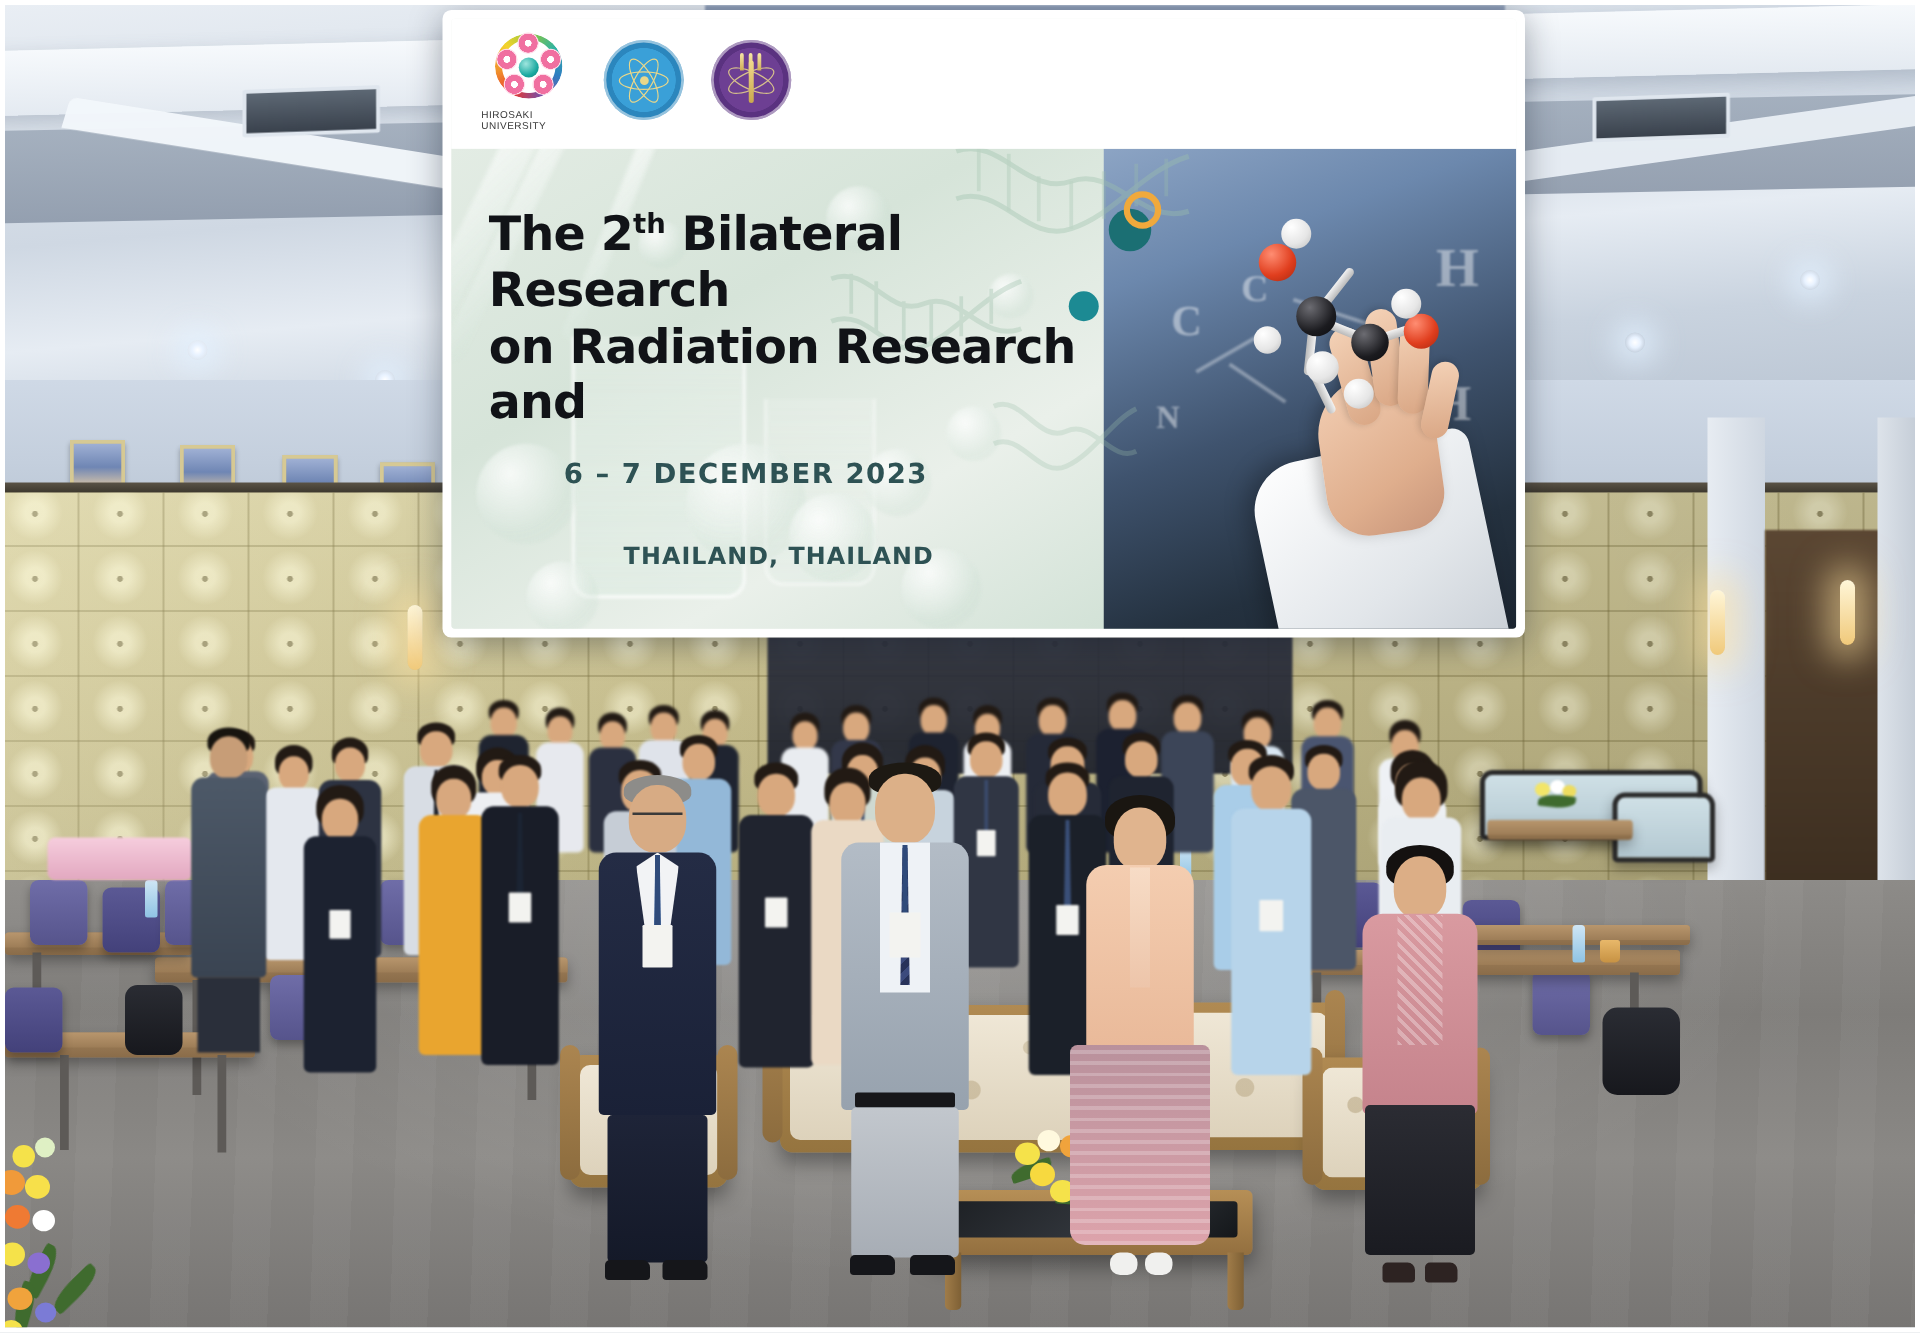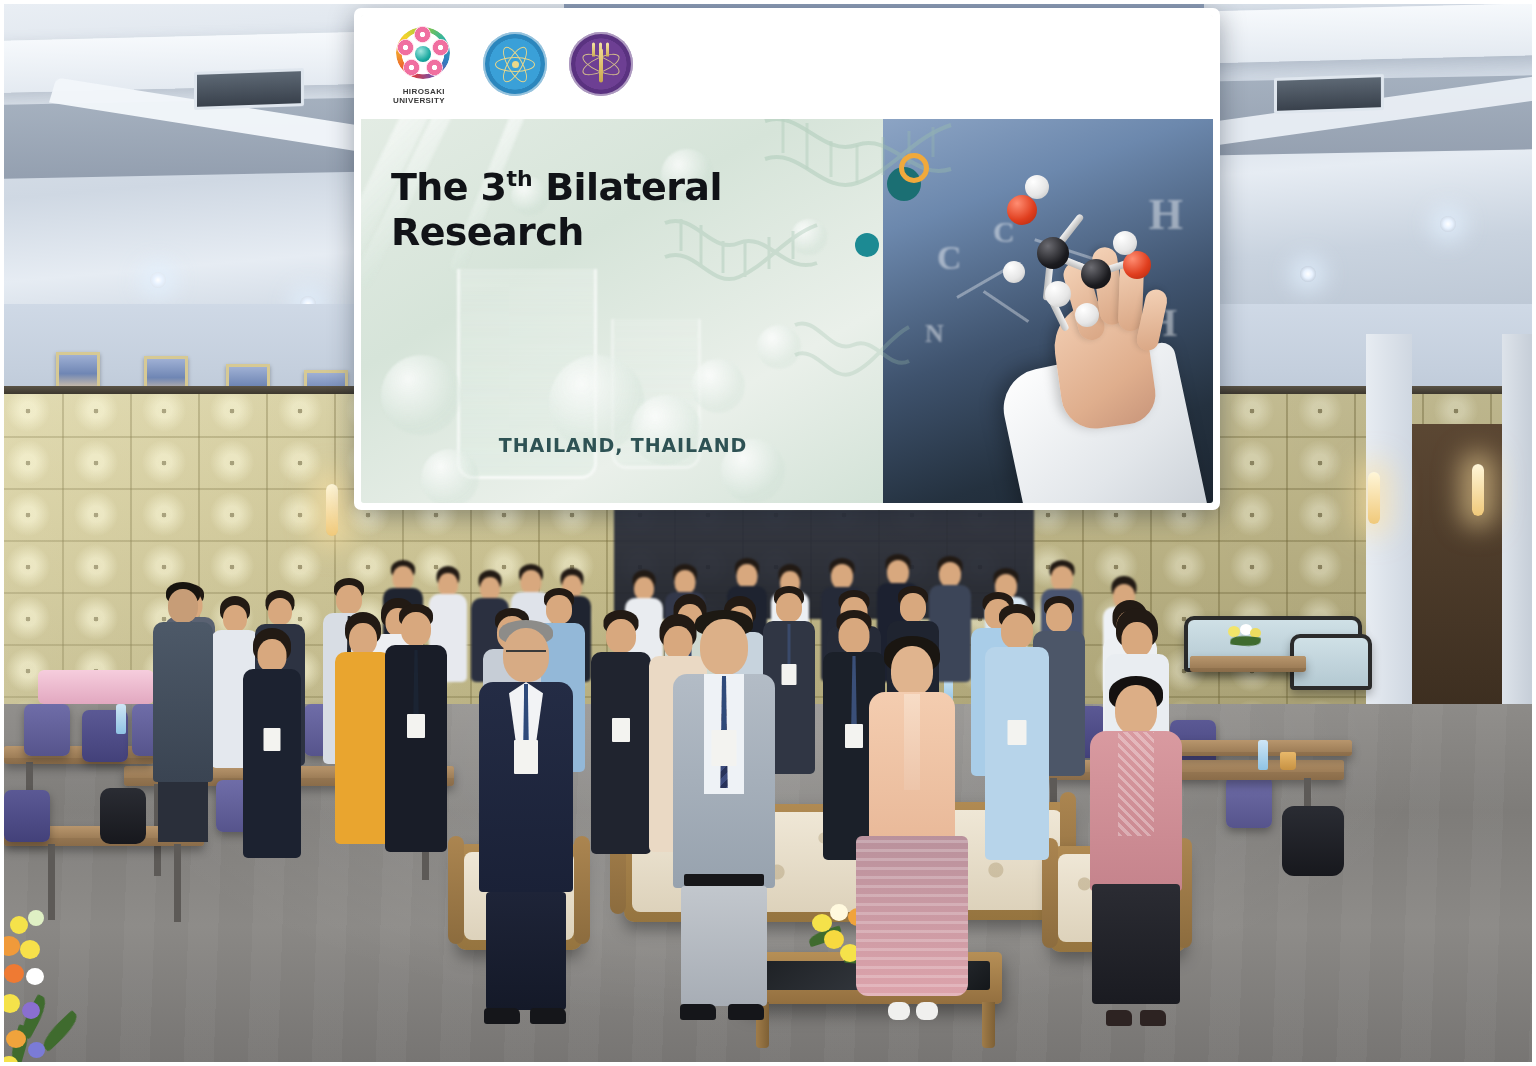--- a/index.html
+++ b/index.html
@@ -164,22 +164,22 @@
   .logo-hiro { position:relative; width:76px; height:78px; }
   .hiro-mark { position:relative; width:62px; height:56px; margin:0 auto; }
   .hiro-ring { position:absolute; left:4px; top:2px; width:54px; height:52px; border-radius:50%;
       background:conic-gradient(from 210deg,#e8372f,#f0922c,#f3d32c,#8dc63f,#2fb3a3,#2f7fc1,#7b4fa3,#e8372f);
       -webkit-mask:radial-gradient(circle at 50% 50%, transparent 56%, #000 58%);
               mask:radial-gradient(circle at 50% 50%, transparent 56%, #000 58%); }
   .blossom { position:absolute; width:17px; height:17px; border-radius:50%;
              background:radial-gradient(circle at 50% 50%, #ffffff 0 22%, #f06fa0 24% 62%, #ffd9e7 64% 100%); }
   .hiro-core { position:absolute; left:23px; top:21px; width:16px; height:16px; border-radius:50%;
                background:radial-gradient(circle at 36% 32%, #9fe6df, #1aa9a0 62%, #0d7e78); }
-  .hiro-txt { position:absolute; left:0; right:16px; bottom:-2px; text-align:right;
-              font-size:8px; font-weight:700; letter-spacing:.4px; color:#3a3a3a; line-height:1.15; }
+  .hiro-txt { position:absolute; left:0; right:0; bottom:-2px; text-align:left;
+              font-size:8px; font-weight:400; letter-spacing:.4px; color:#3a3a3a; line-height:1.15; }
 
   .seal { position:relative; width:64px; height:64px; border-radius:50%; }
   .seal.blue  { background:radial-gradient(circle at 50% 50%, #3aa0d8 0 56%, #2b86bd 57% 74%, #d9e7ee 75% 86%, #5aa8cf 87% 100%);
                 box-shadow:inset 0 0 0 2px rgba(255,255,255,.5); }
   .seal.purple{ background:radial-gradient(circle at 50% 50%, #6d3f93 0 56%, #5a3280 57% 72%, #efeaf4 73% 86%, #7a57a0 87% 100%);
                 box-shadow:inset 0 0 0 2px rgba(255,255,255,.5); }
   .atom { position:absolute; left:50%; top:50%; transform:translate(-50%,-50%); width:40px; height:40px; }
   .atom .orb { position:absolute; left:0; top:50%; width:40px; height:15px; margin-top:-7.5px;
                border:1.6px solid #e9d78a; border-radius:50%; }
   .atom .nuc { position:absolute; left:50%; top:50%; width:7px; height:7px; margin:-3.5px 0 0 -3.5px;
@@ -868,24 +868,26 @@
         <div class="swoosh-orange"></div>
         <div class="swoosh-teal"></div>
       </div>
 
       <div class="dot-solid" style="left:526px;top:152px;width:34px;height:34px;"></div>
       <div class="dot-ring" style="left:538px;top:138px;width:30px;height:30px;"></div>
       <div class="dot-solid lt" style="left:494px;top:218px;width:24px;height:24px;"></div>
 
       <div class="poster-text">
         <div class="ptitle">
-          <span>The 3</span><sup>th</sup><span> Bilateral Research</span>
+          <span>The 2</span><sup>th</sup><span> Bilateral Research</span>
         </div>
-      </div>
-
+        <div class="ptitle">on Radiation Research and</div>
+      </div>
+
+      <div class="pdate">6 – 7 DECEMBER 2023</div>
       <div class="pvenue">
         <br>
         <span>THAILAND, THAILAND</span>
       </div>
 
     </div>
   </div>
 
   <div class="page-frame"></div>
 </div>

